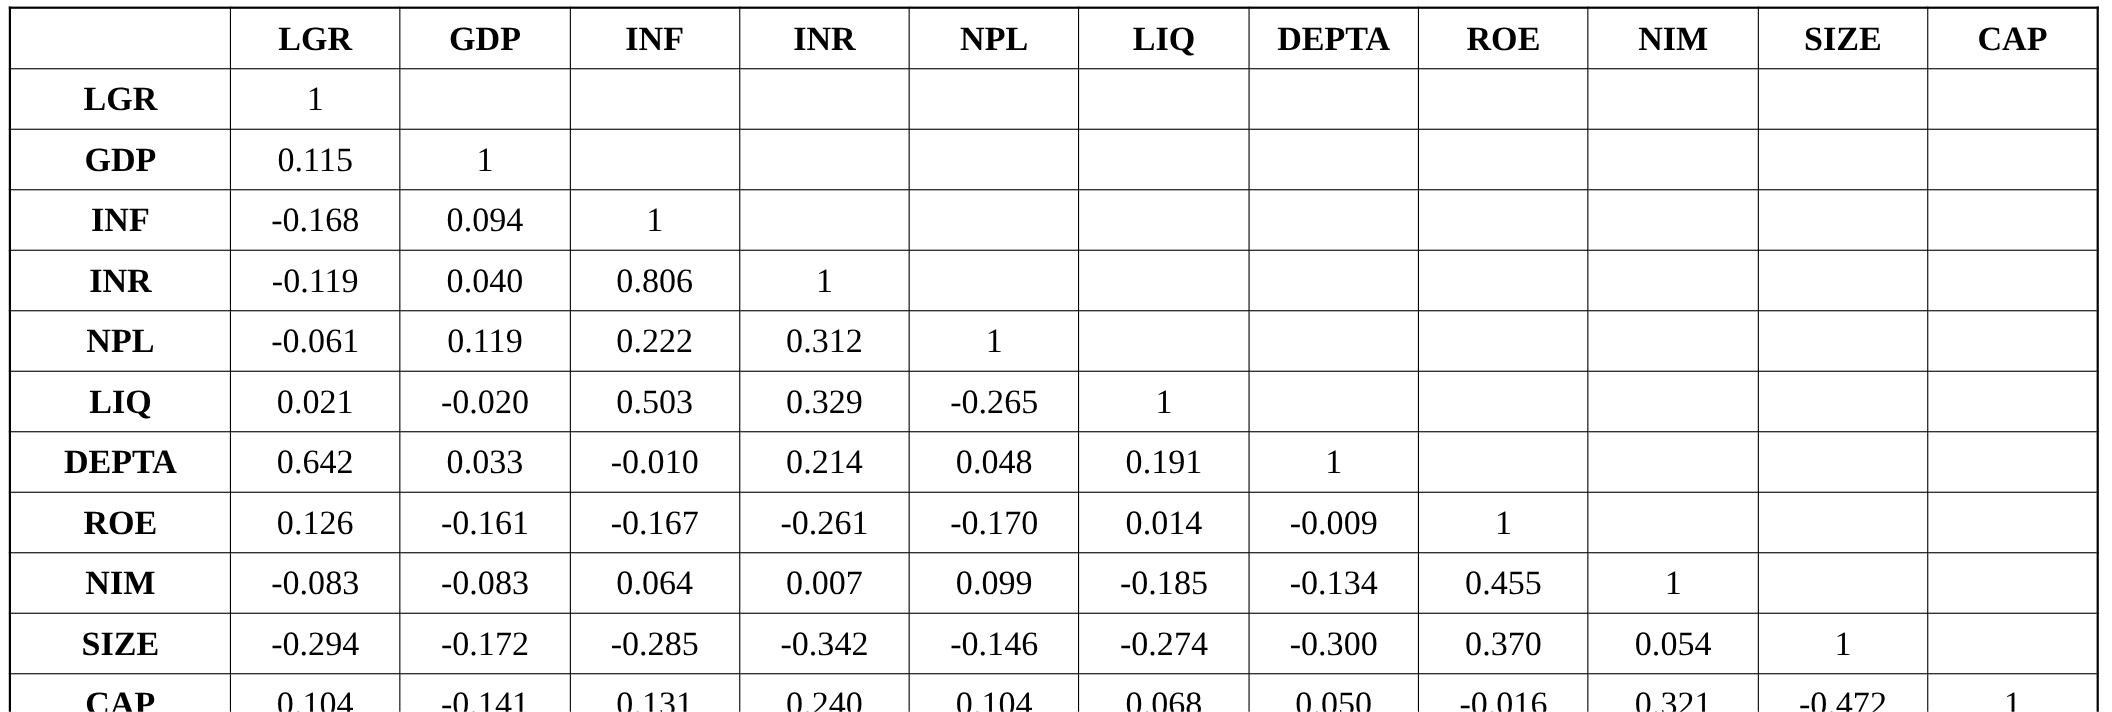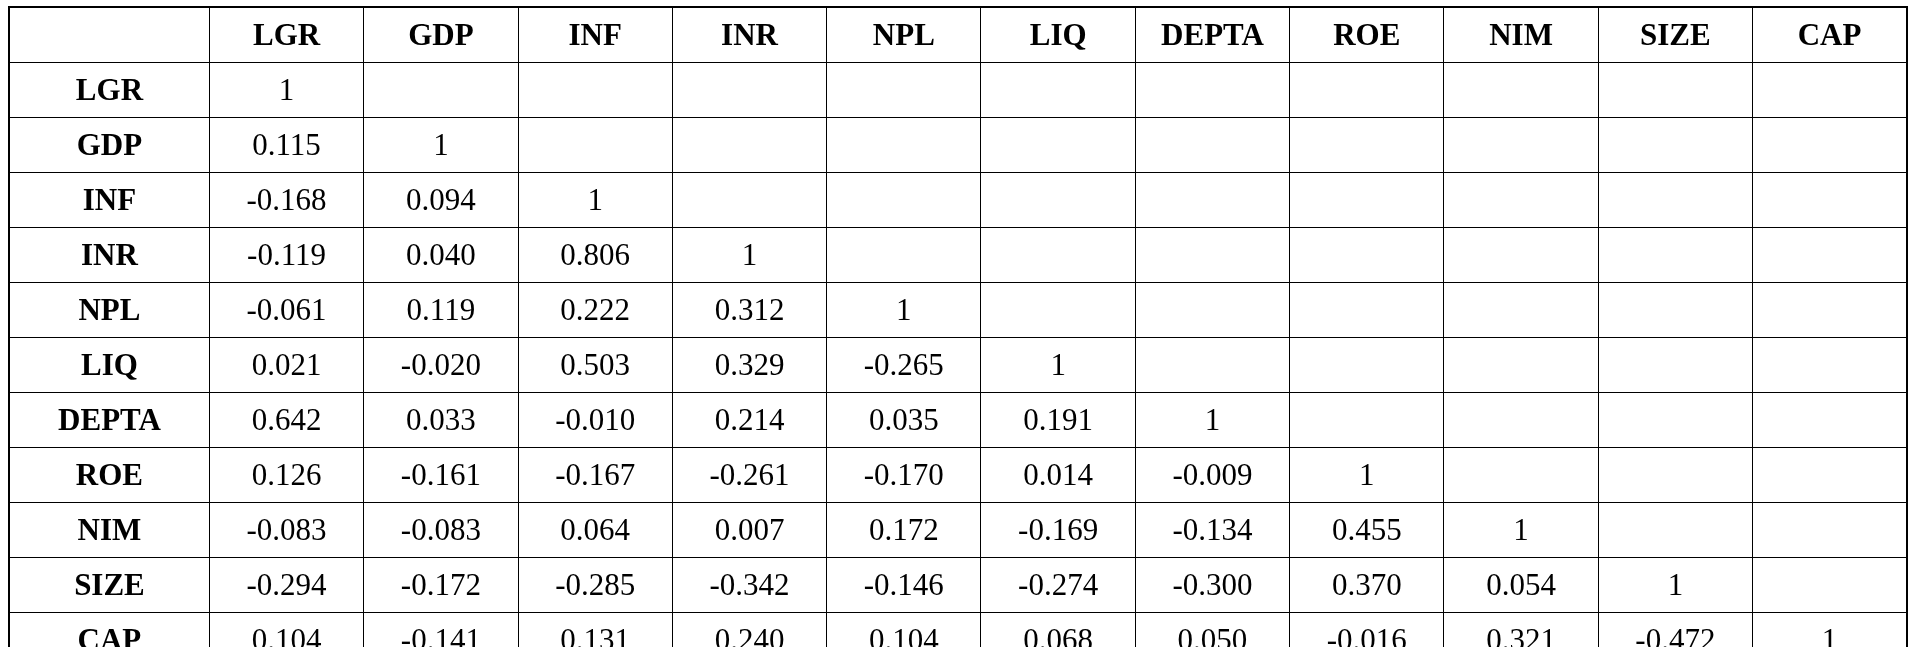--- a/index.html
+++ b/index.html
@@ -166,21 +166,21 @@
           <td></td>
           <td></td>
           <td></td>
         </tr>
         <tr>
           <th>DEPTA</th>
           <td>0.642</td>
           <td>0.033</td>
           <td>-0.010</td>
           <td>0.214</td>
-          <td>0.035</td>
+          <td>0.048</td>
           <td>0.191</td>
           <td>1</td>
           <td></td>
           <td></td>
           <td></td>
           <td></td>
         </tr>
         <tr>
           <th>ROE</th>
           <td>0.126</td>
@@ -194,22 +194,22 @@
           <td></td>
           <td></td>
           <td></td>
         </tr>
         <tr>
           <th>NIM</th>
           <td>-0.083</td>
           <td>-0.083</td>
           <td>0.064</td>
           <td>0.007</td>
-          <td>0.172</td>
-          <td>-0.169</td>
+          <td>0.099</td>
+          <td>-0.185</td>
           <td>-0.134</td>
           <td>0.455</td>
           <td>1</td>
           <td></td>
           <td></td>
         </tr>
         <tr>
           <th>SIZE</th>
           <td>-0.294</td>
           <td>-0.172</td>

